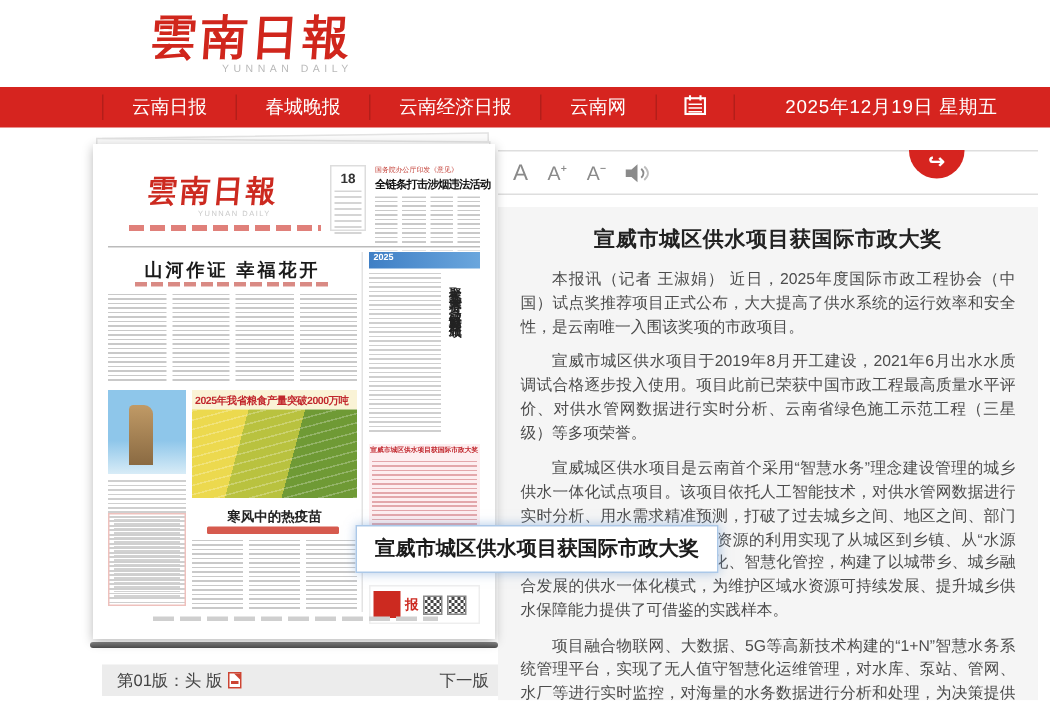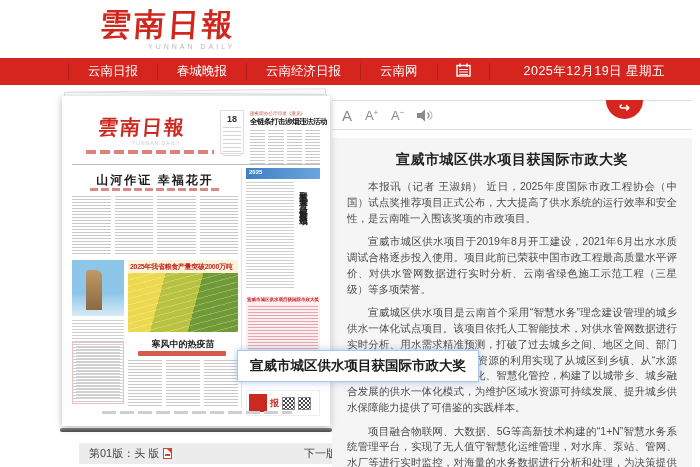--- a/index.html
+++ b/index.html
@@ -97,21 +97,21 @@
     clip-path:polygon(0 100%,0 45%,12% 45%,12% 20%,25% 20%,25% 55%,40% 55%,40% 10%,55% 10%,55% 45%,70% 45%,70% 25%,84% 25%,84% 55%,100% 55%,100% 100%); }
   .np-promo { position:absolute; left:174px; top:284px; width:74px; height:26px;
     border:1px solid #eee; display:flex; align-items:center; gap:3px; padding:2px; }
   .np-promo-red { width:18px; height:18px; background:#cc2a20; }
   .np-promo-logo { color:#cc2a20; font-size:9px; font-weight:bold; }
   .np-qr { width:13px; height:13px;
     background:repeating-conic-gradient(#444 0 25%, #fff 0 50%); background-size:4px 4px; border:1px solid #888; }
   .np-footerline { position:absolute; left:30px; bottom:2px; width:190px; height:3px;
     background:repeating-linear-gradient(90deg,#cfcfcf 0 14px,transparent 14px 18px); }
   
-  .pager { position:absolute; left:79px; top:443px; width:268px; height:21px;
+  .pager { position:absolute; left:68px; top:443px; width:268px; height:21px;
     background:#ececec; display:flex; align-items:center; font-size:11px;
     color:#444; padding:0 10px; }
   .pager-next { margin-left:auto; cursor:pointer;font-family:Liberation Mono, monospace; }
   .pdf-icon { display:inline-block; width:9px; height:11px; background:#fff;
     border:1px solid #cc4433; position:relative; margin-left:4px; vertical-align:-1px; }
   .pdf-icon::after { content:""; position:absolute; right:0; top:0;
     border-left:4px solid transparent; border-top:4px solid #cc4433; }
   .pdf-icon::before { content:""; position:absolute; left:1px; bottom:2px; width:5px; height:2px; background:#cc4433; }
   
   .panel { position:absolute; left:332px; top:100px; width:360px; height:367px; }

